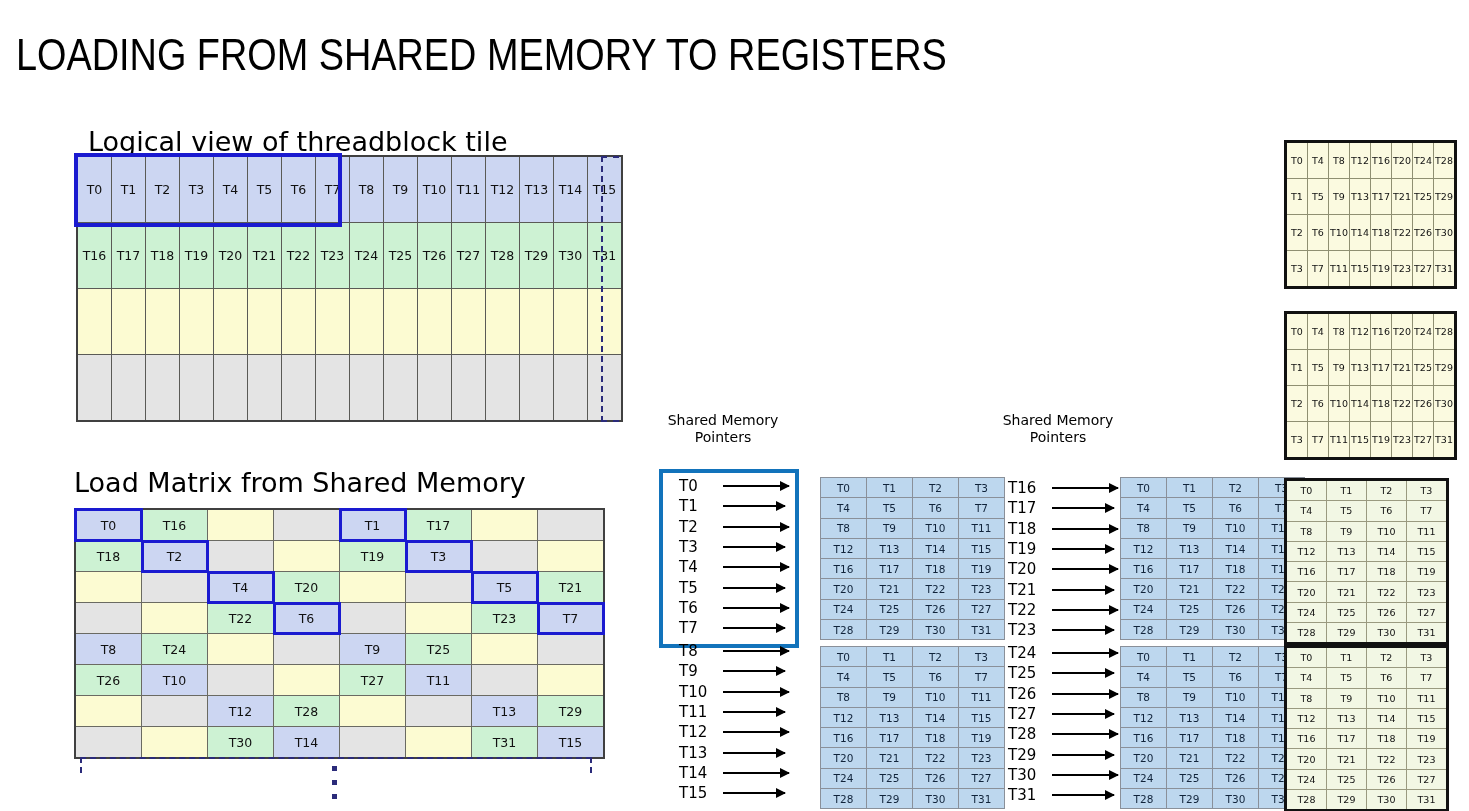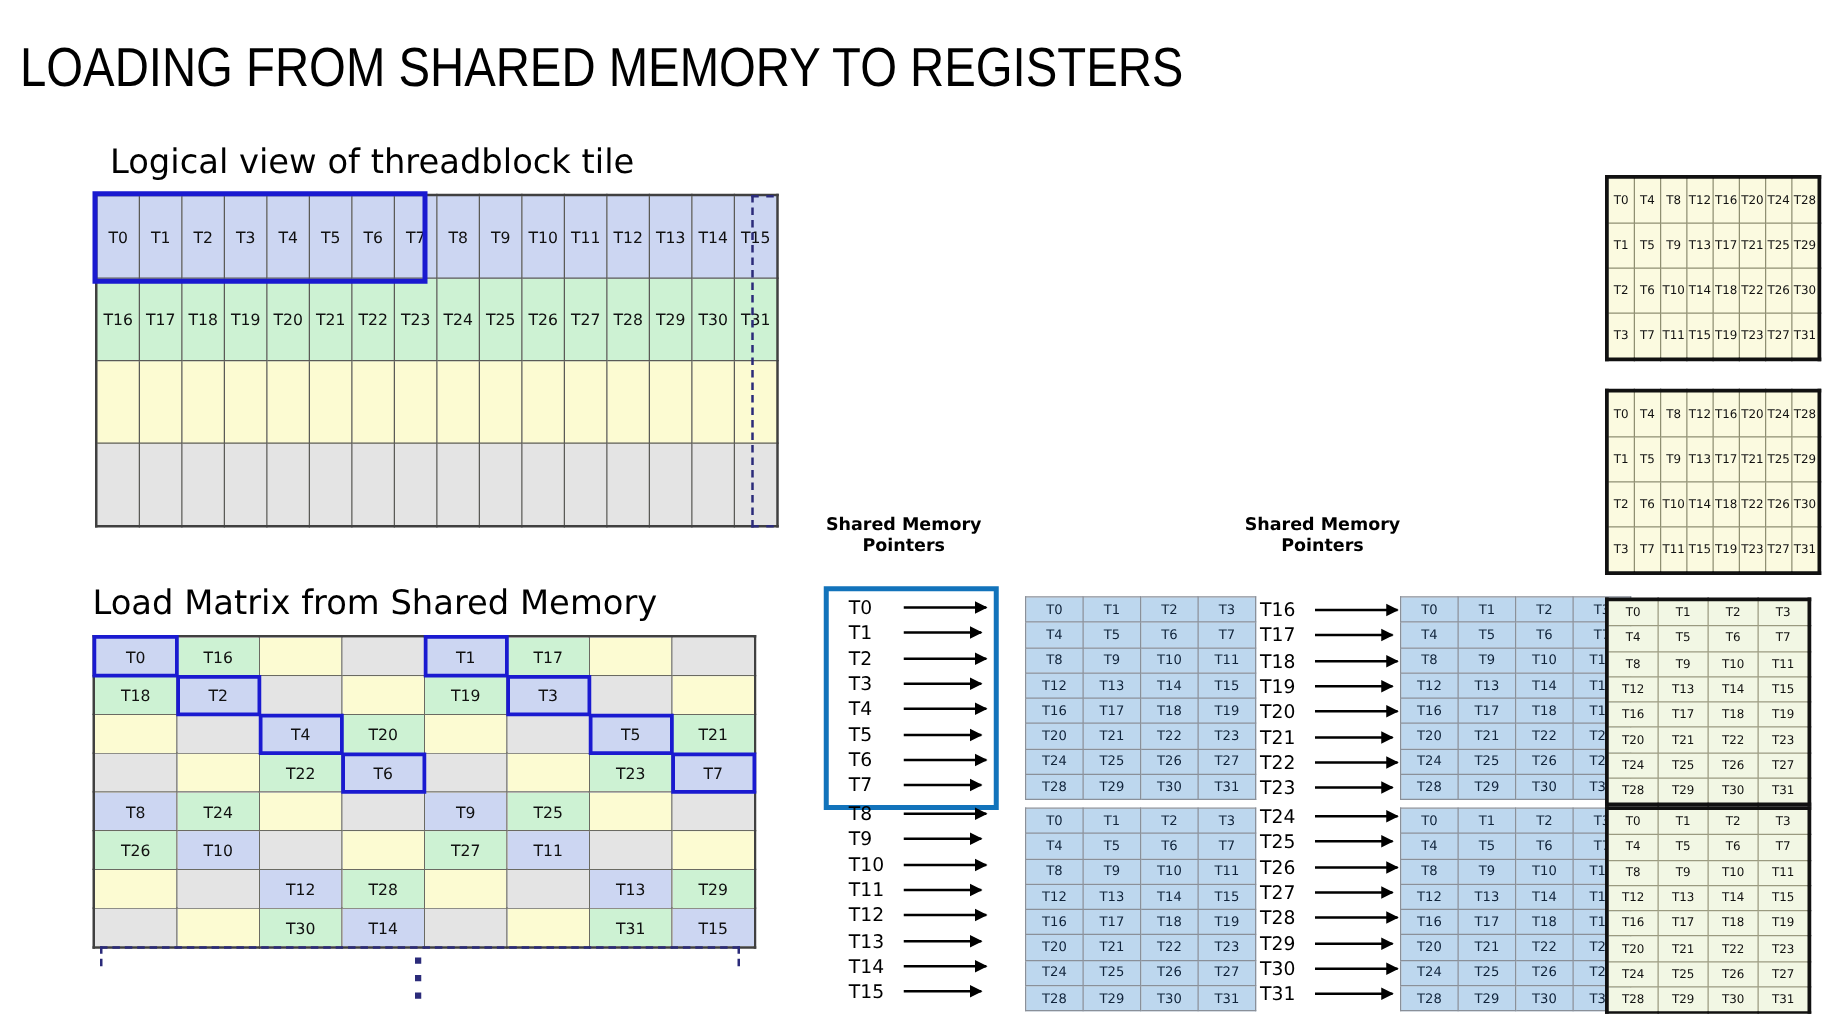--- a/index.html
+++ b/index.html
@@ -23,21 +23,20 @@
 
   
   .section-heading{
     font-family:"DejaVu Sans","Liberation Sans",sans-serif;
     font-size:27px;color:#000;font-weight:400;white-space:nowrap;
   }
   .ptr-heading{
     font-family:"DejaVu Sans","Liberation Sans",sans-serif;
     font-size:14px;color:#000;text-align:center;line-height:17px;
     white-space:pre-line;
-    font-weight:bold;
   }
 
   
   .grid{border-collapse:collapse;table-layout:fixed;}
   .grid td{
     font-family:"DejaVu Sans","Liberation Sans",sans-serif;
     text-align:center;vertical-align:middle;color:#111;
     padding:0;
   }
 
@@ -120,21 +119,21 @@
   .tbl-ivory-tall td{
     width:39px;height:19.3px;font-size:9.5px;
     background:#f2f7e4;border:1px solid #9a9a80;color:#111;
   }
 </style>
 </head>
 <body>
 
 <div class="abs" id="page-title">LOADING FROM SHARED MEMORY TO REGISTERS</div>
 
-<div class="abs section-heading" style="left:88px;top:114px;">Logical view of threadblock tile</div>
+<div class="abs section-heading" style="left:88px;top:126px;">Logical view of threadblock tile</div>
 
 <table class="grid abs" id="logical-grid" style="left:76px;top:155px;">
   <tbody>
       <tr>
         <td class="c-blue">T0</td>
         <td class="c-blue">T1</td>
         <td class="c-blue">T2</td>
         <td class="c-blue">T3</td>
         <td class="c-blue">T4</td>
         <td class="c-blue">T5</td>

